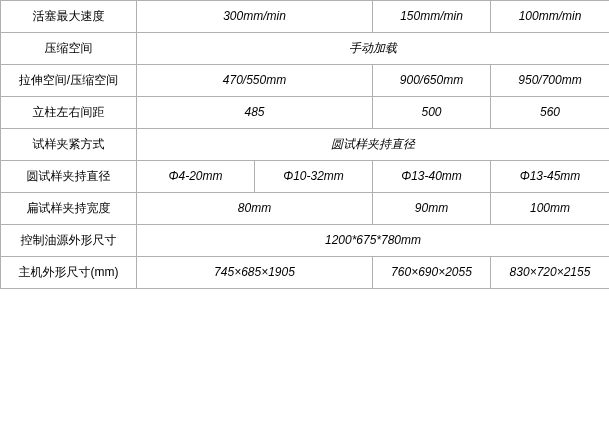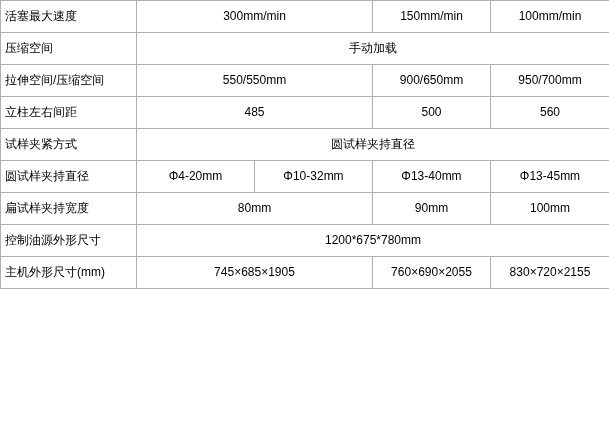--- a/index.html
+++ b/index.html
@@ -22,26 +22,27 @@
   table.spec td {
     border: 1px solid #b0b0b0;
     font-size: 12px;
     line-height: 1.2;
     height: 32px;
     padding: 2px 4px;
     box-sizing: border-box;
     vertical-align: middle;
   }
   td.label {
-    text-align: left;
+    text-align: center;
     padding-left: 7px;
     width: 136px;
   }
   td.val {
     text-align: center;
+    font-style: italic;
   }
 </style>
 </head>
 <body>
 
 <table class="spec">
   <colgroup>
     <col style="width:136px">
     <col style="width:118px">
     <col style="width:118px">
@@ -54,21 +55,21 @@
         <td class="val" colspan="2">300mm/min</td>
         <td class="val">150mm/min</td>
         <td class="val">100mm/min</td>
       </tr>
       <tr>
         <td class="label">压缩空间</td>
         <td class="val" colspan="4">手动加载</td>
       </tr>
       <tr>
         <td class="label">拉伸空间/压缩空间</td>
-        <td class="val" colspan="2">550/550mm</td>
+        <td class="val" colspan="2">470/550mm</td>
         <td class="val">900/650mm</td>
         <td class="val">950/700mm</td>
       </tr>
       <tr>
         <td class="label">立柱左右间距</td>
         <td class="val" colspan="2">485</td>
         <td class="val">500</td>
         <td class="val">560</td>
       </tr>
       <tr>

